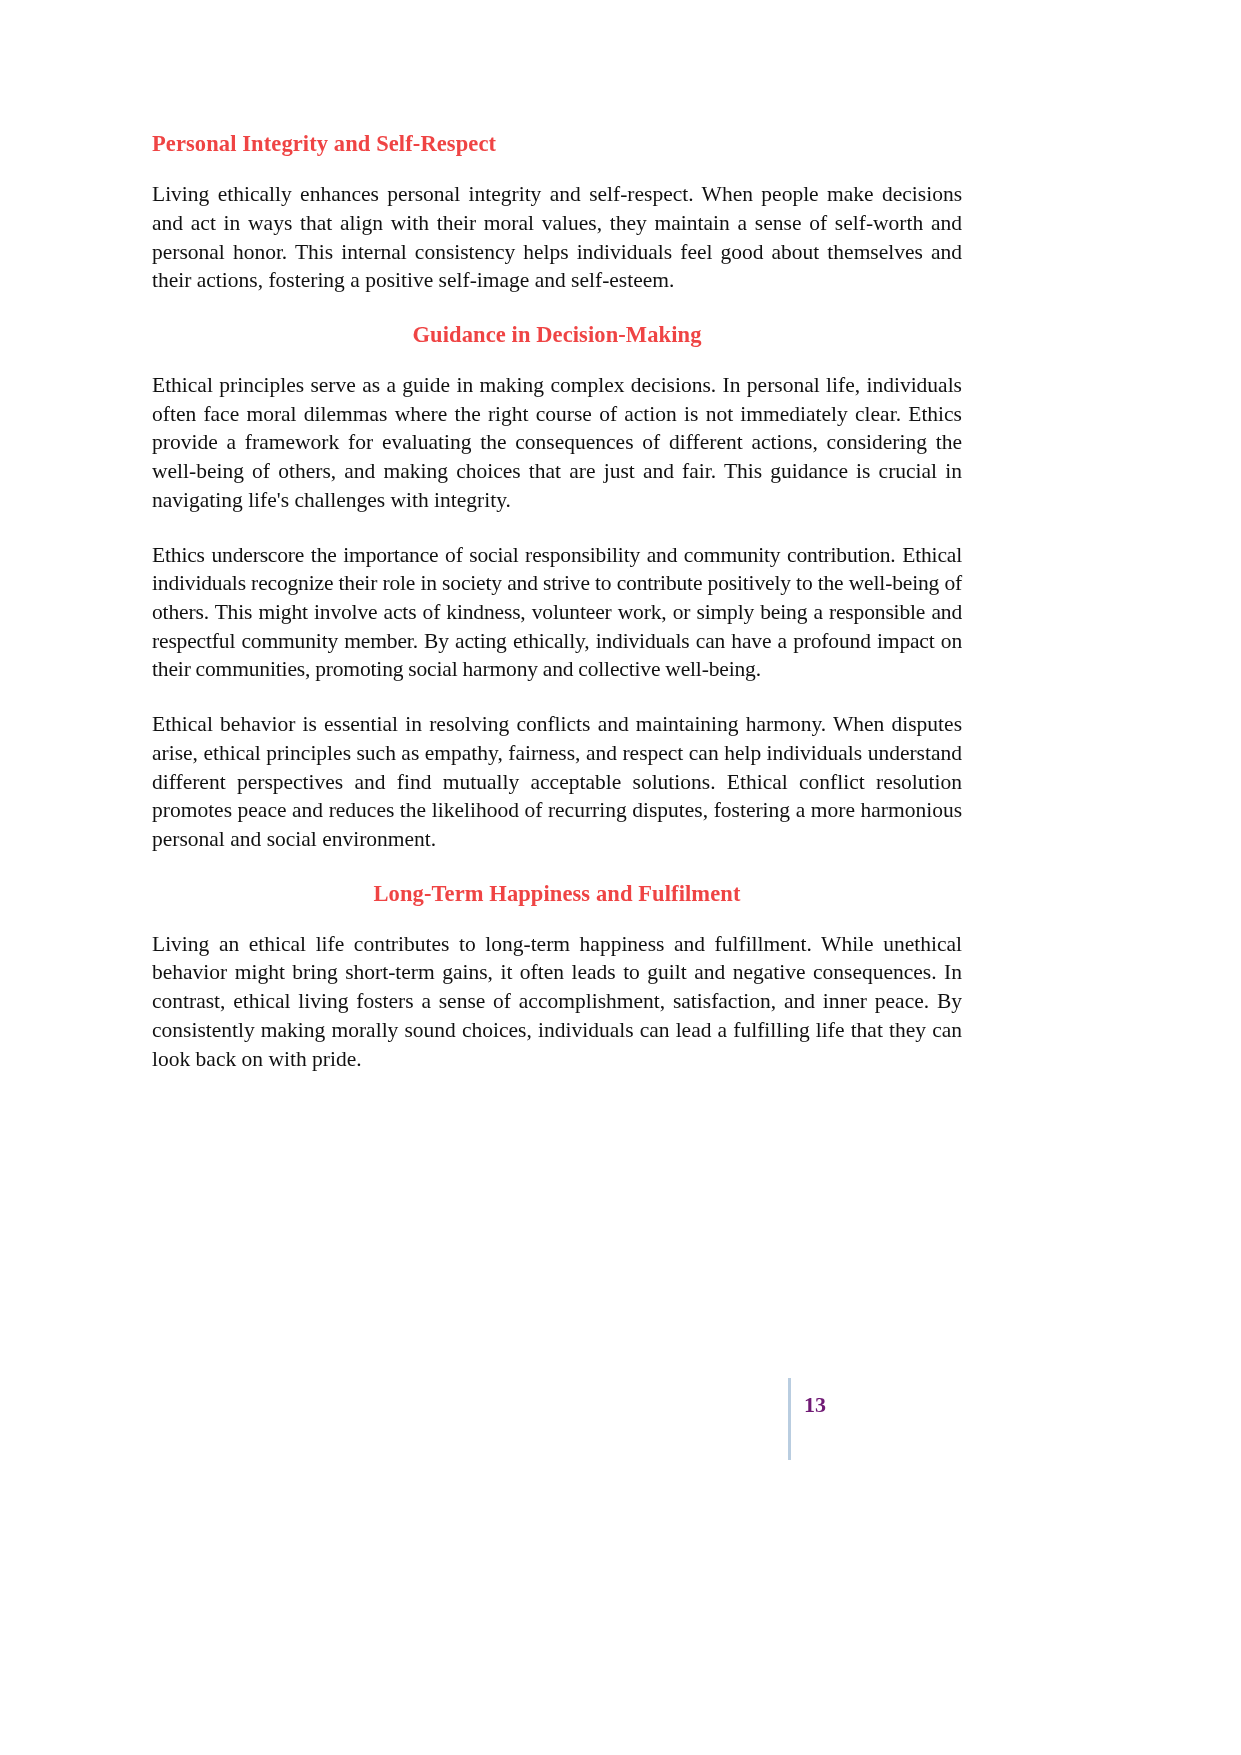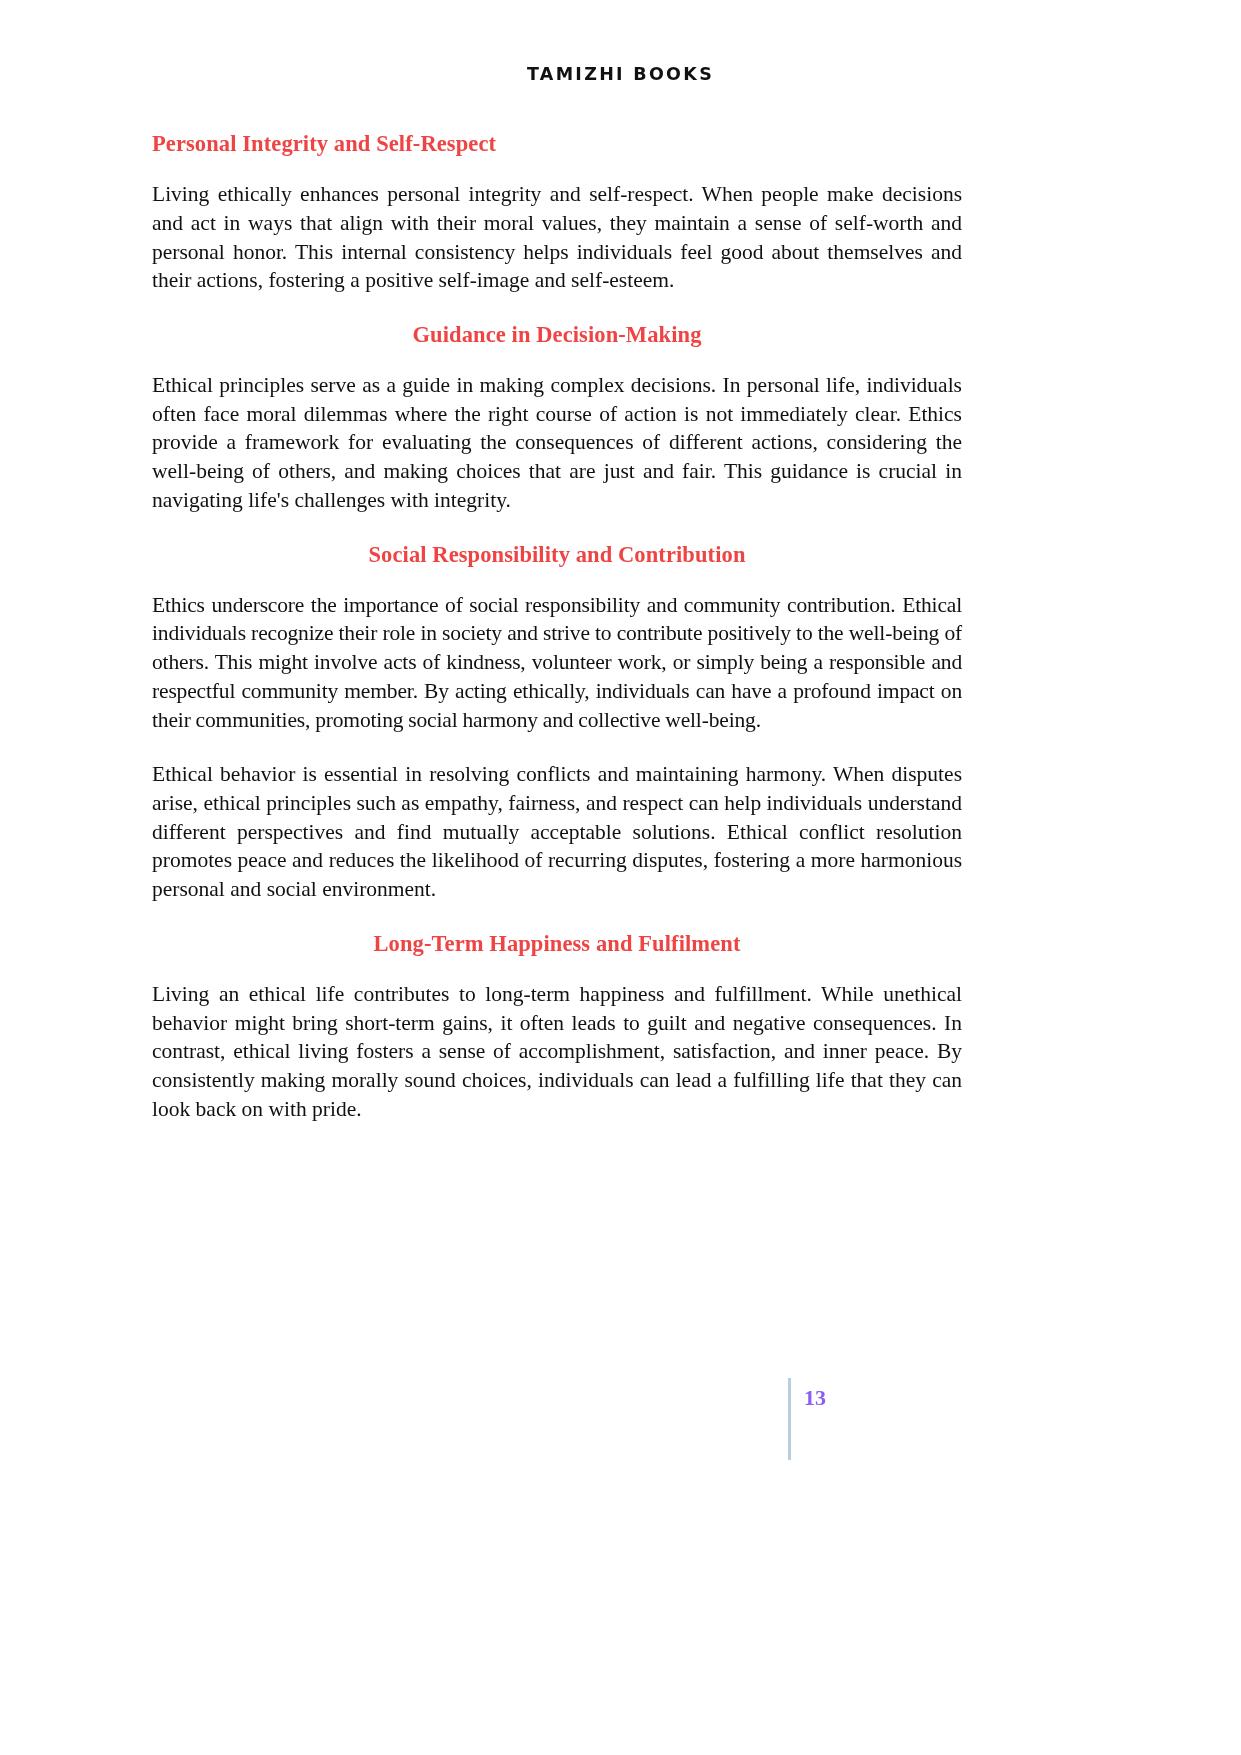--- a/index.html
+++ b/index.html
@@ -94,44 +94,40 @@
   .page-rule {
     width: 3px;
     height: 82px;
     background: #b9cde0;
     flex: 0 0 auto;
   }
   .page-number {
     font-family: "Liberation Serif", "DejaVu Serif", serif;
     font-weight: 700;
     font-size: 22px;
-    color: #8b5cf6;
+    color: #701a75;
     padding-left: 13px;
     line-height: 1;
-    margin-top: 9px;
+    margin-top: 16px;
   }
 </style>
 </head>
 <body>
 
 <div class="page">
 
-  <div class="running-header">
-    <span class="brand">TAMIZHI BOOKS</span>
-  </div>
 
   <div class="content">
 
     <h2 class="section-heading">Personal Integrity and Self-Respect</h2>
     <p class="body-text">Living ethically enhances personal integrity and self-respect. When people make decisions and act in ways that align with their moral values, they maintain a sense of self-worth and personal honor. This internal consistency helps individuals feel good about themselves and their actions, fostering a positive self-image and self-esteem.</p>
 
     <h2 class="section-heading">Guidance in Decision-Making</h2>
     <p class="body-text">Ethical principles serve as a guide in making complex decisions. In personal life, individuals often face moral dilemmas where the right course of action is not immediately clear. Ethics provide a framework for evaluating the consequences of different actions, considering the well-being of others, and making choices that are just and fair. This guidance is crucial in navigating life's challenges with integrity.</p>
 
-    <h2 class="section-heading">Social Responsibility and Contribution</h2>
     <p class="body-text dense">Ethics underscore the importance of social responsibility and community contribution. Ethical individuals recognize their role in society and strive to contribute positively to the well-being of others. This might involve acts of kindness, volunteer work, or simply being a responsible and respectful community member. By acting ethically, individuals can have a profound impact on their communities, promoting social harmony and collective well-being.</p>
 
     <p class="body-text">Ethical behavior is essential in resolving conflicts and maintaining harmony. When disputes arise, ethical principles such as empathy, fairness, and respect can help individuals understand different perspectives and find mutually acceptable solutions. Ethical conflict resolution promotes peace and reduces the likelihood of recurring disputes, fostering a more harmonious personal and social environment.</p>
 
     <h2 class="section-heading">Long-Term Happiness and Fulfilment</h2>
     <p class="body-text">Living an ethical life contributes to long-term happiness and fulfillment. While unethical behavior might bring short-term gains, it often leads to guilt and negative consequences. In contrast, ethical living fosters a sense of accomplishment, satisfaction, and inner peace. By consistently making morally sound choices, individuals can lead a fulfilling life that they can look back on with pride.</p>
 
   </div>
 
   <div class="page-footer">

